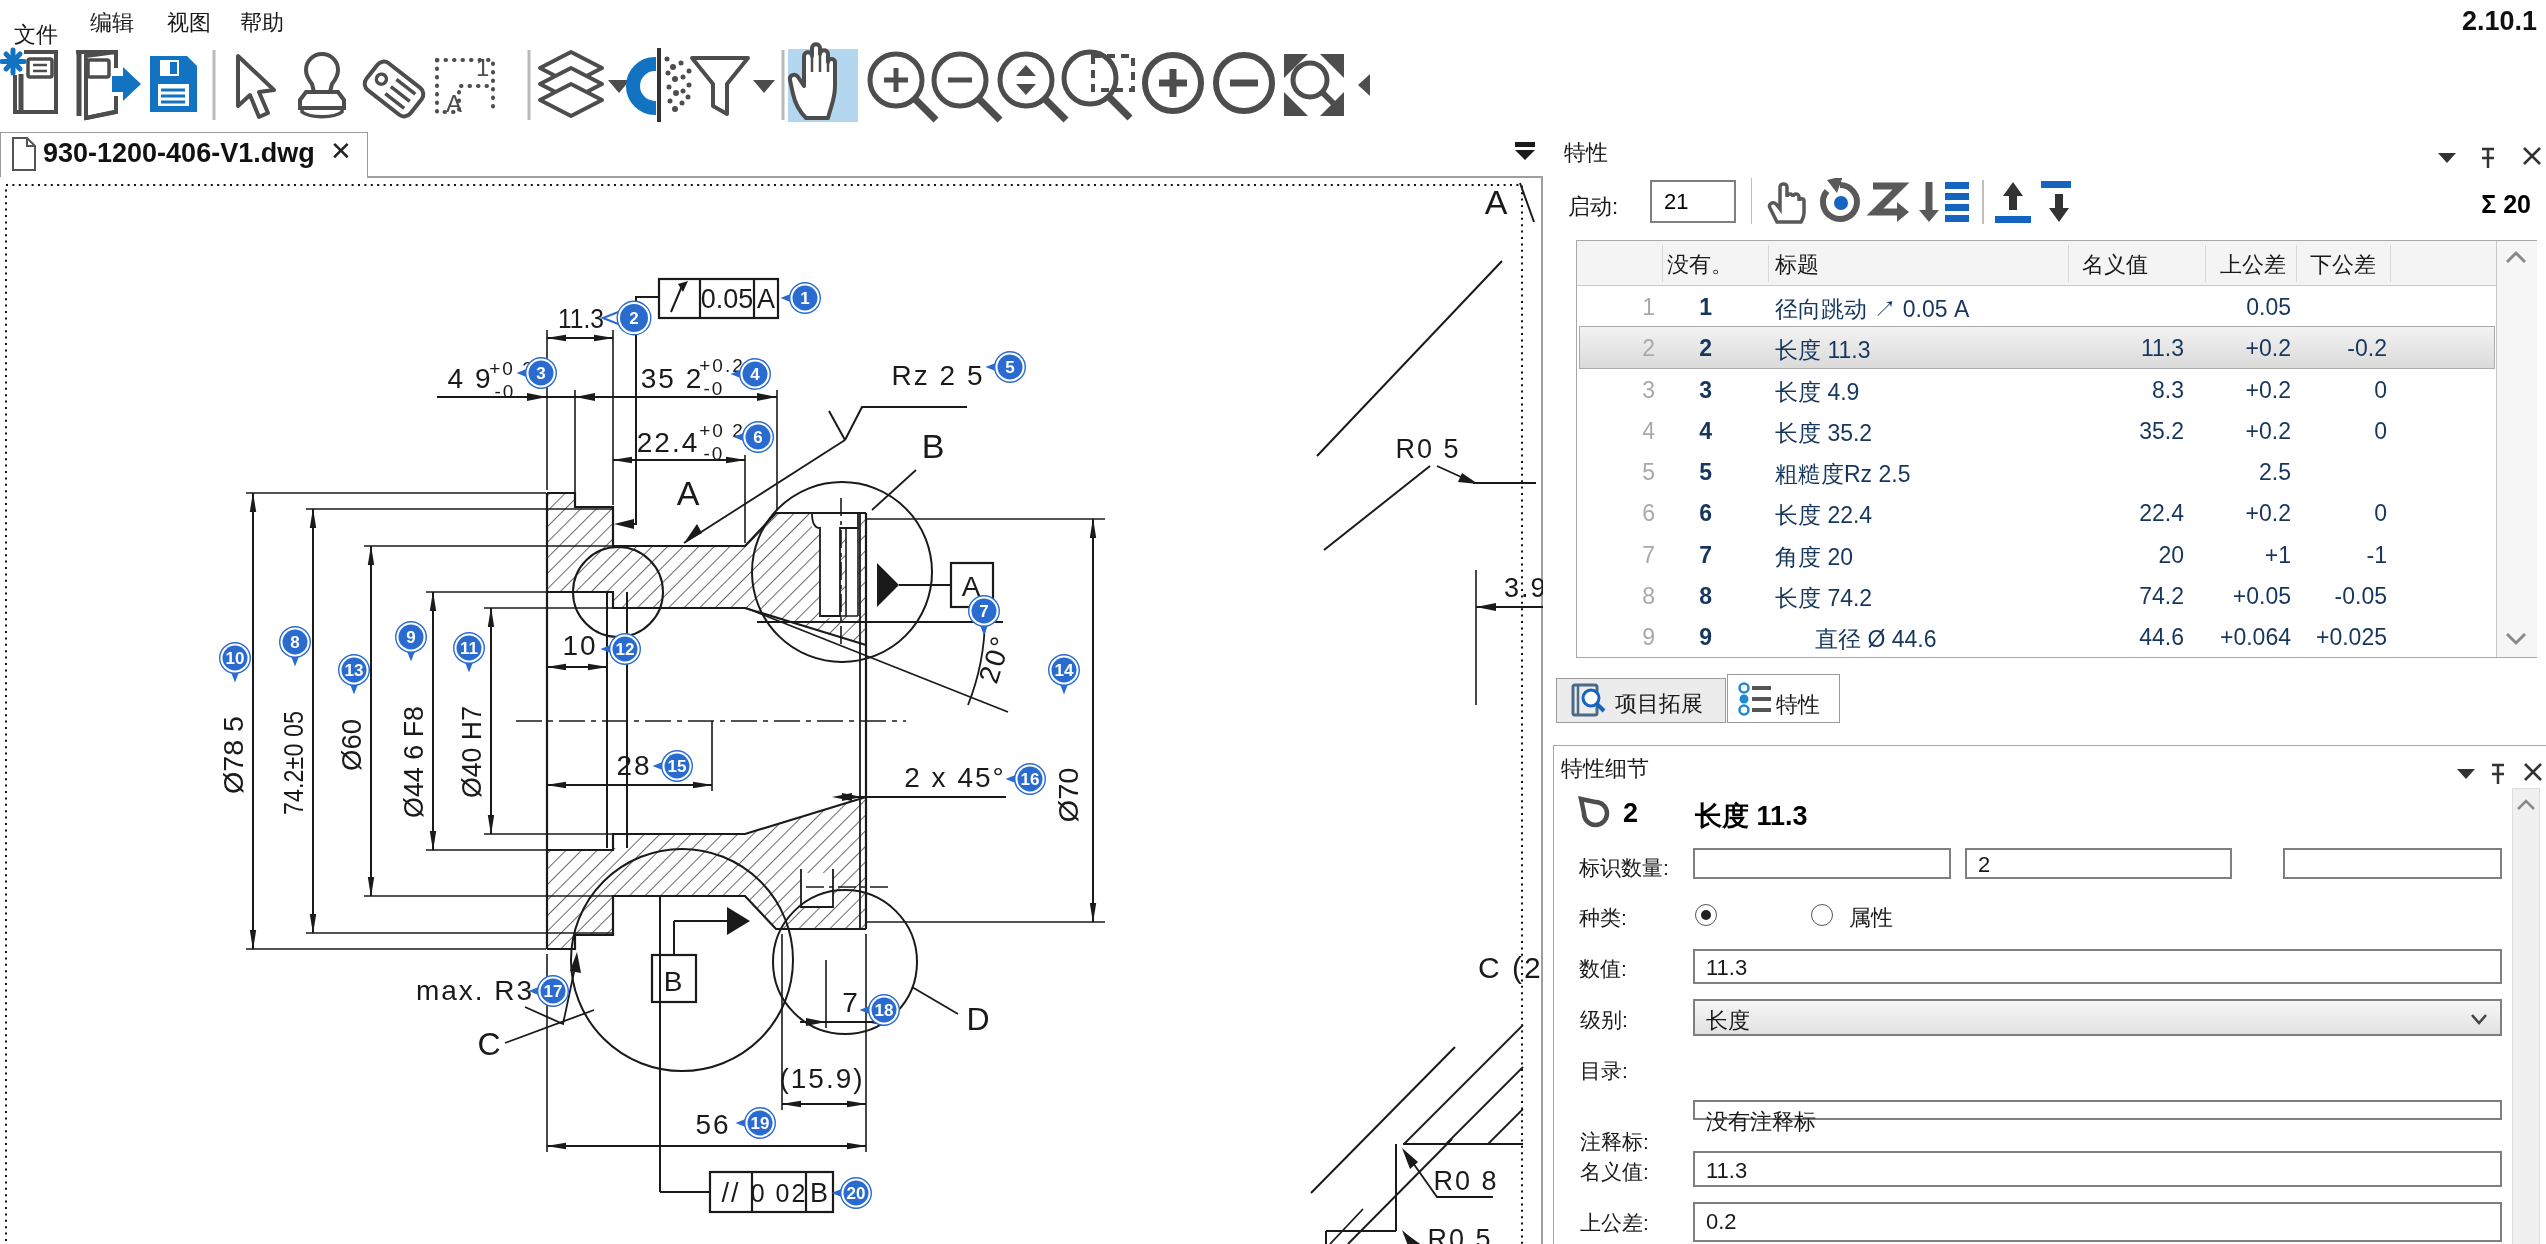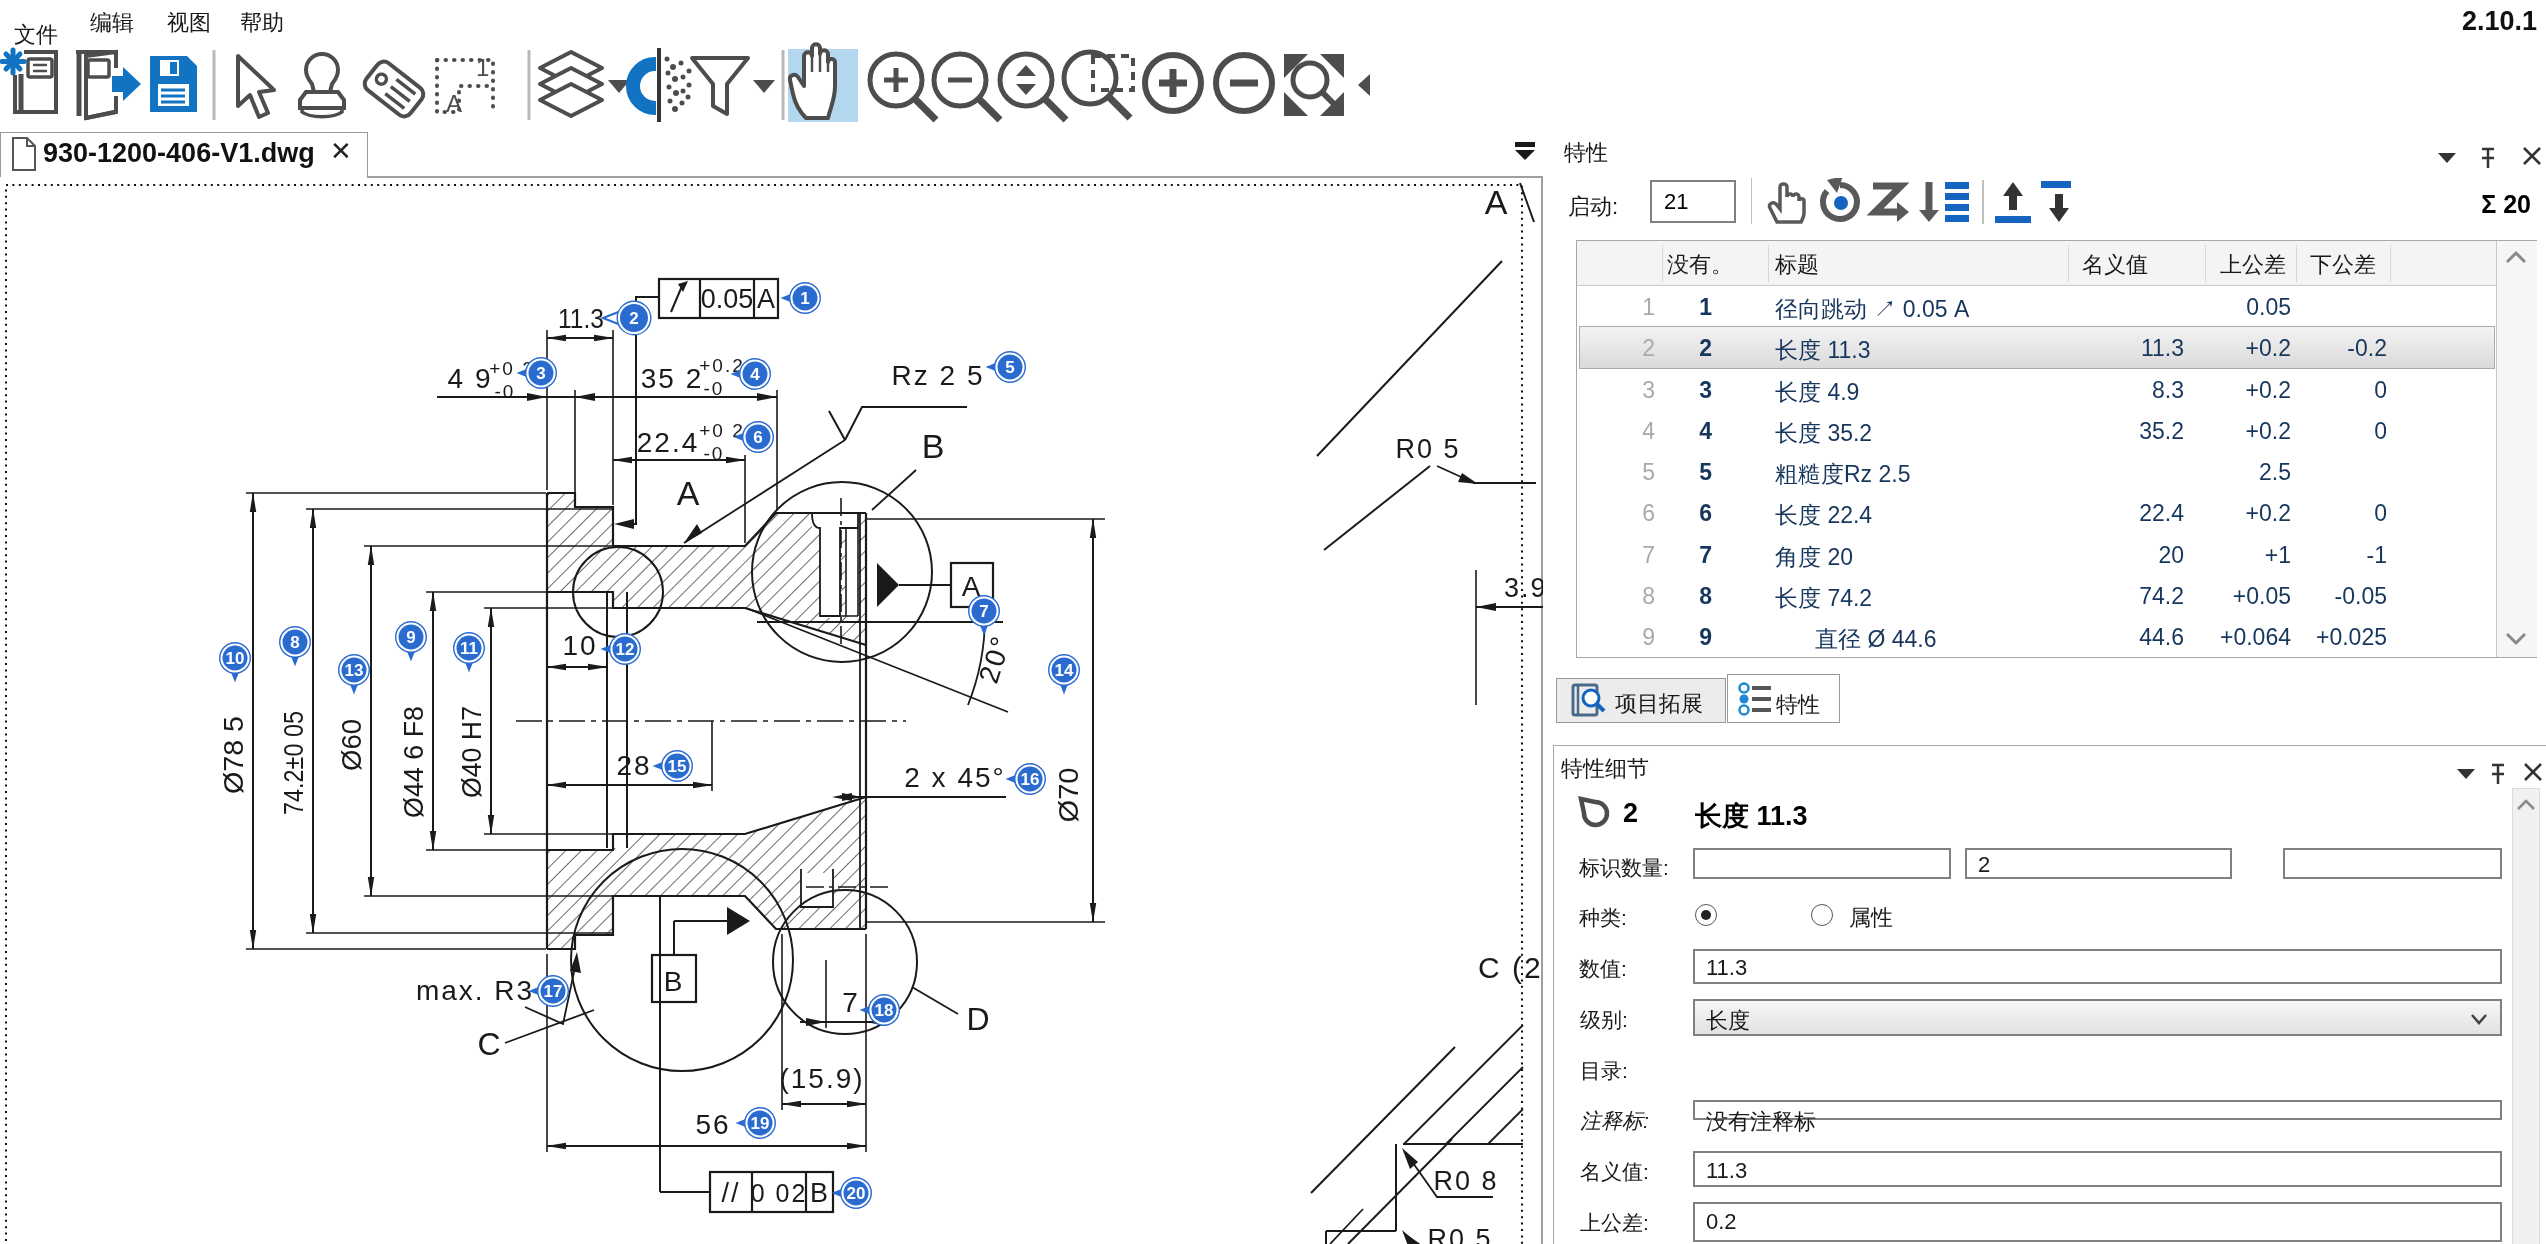--- a/index.html
+++ b/index.html
@@ -595,21 +595,21 @@
       <span style="position:absolute;left:11px;top:4px;">11.3</span>
     </div>
 <div class="abs lbl" style="left:37px;top:886px;font-size:21px;">级别:</div>
 <div class="sel" style="left:150px;top:879px;width:809px;height:37px;">
       <span style="position:absolute;left:11px;top:5px;">长度</span>
       <svg style="position:absolute;right:12px;top:11px;" width="18" height="14">
         <path d="M2 3 L9 11 L16 3" stroke="#444" stroke-width="2.5" fill="none"></path>
       </svg>
     </div>
 <div class="abs lbl" style="left:37px;top:937px;font-size:21px;">目录:</div>
-<div class="abs lbl" style="left:37px;top:987px;font-size:21px;font-style:italic;">注释标:</div>
+<div class="abs lbl" style="left:37px;top:1008px;font-size:21px;">注释标:</div>
 <div class="inp" style="left:150px;top:980px;width:809px;height:20px;">
       <span style="position:absolute;left:11px;top:5px;">没有注释标</span>
     </div>
 <div class="abs lbl" style="left:37px;top:1038px;font-size:21px;">名义值:</div>
 <div class="inp" style="left:150px;top:1031px;width:809px;height:36px;">
       <span style="position:absolute;left:11px;top:5px;">11.3</span>
     </div>
 <div class="abs lbl" style="left:37px;top:1089px;font-size:21px;">上公差:</div>
 <div class="inp" style="left:150px;top:1082px;width:809px;height:40px;">
       <span style="position:absolute;left:11px;top:5px;">0.2</span>

